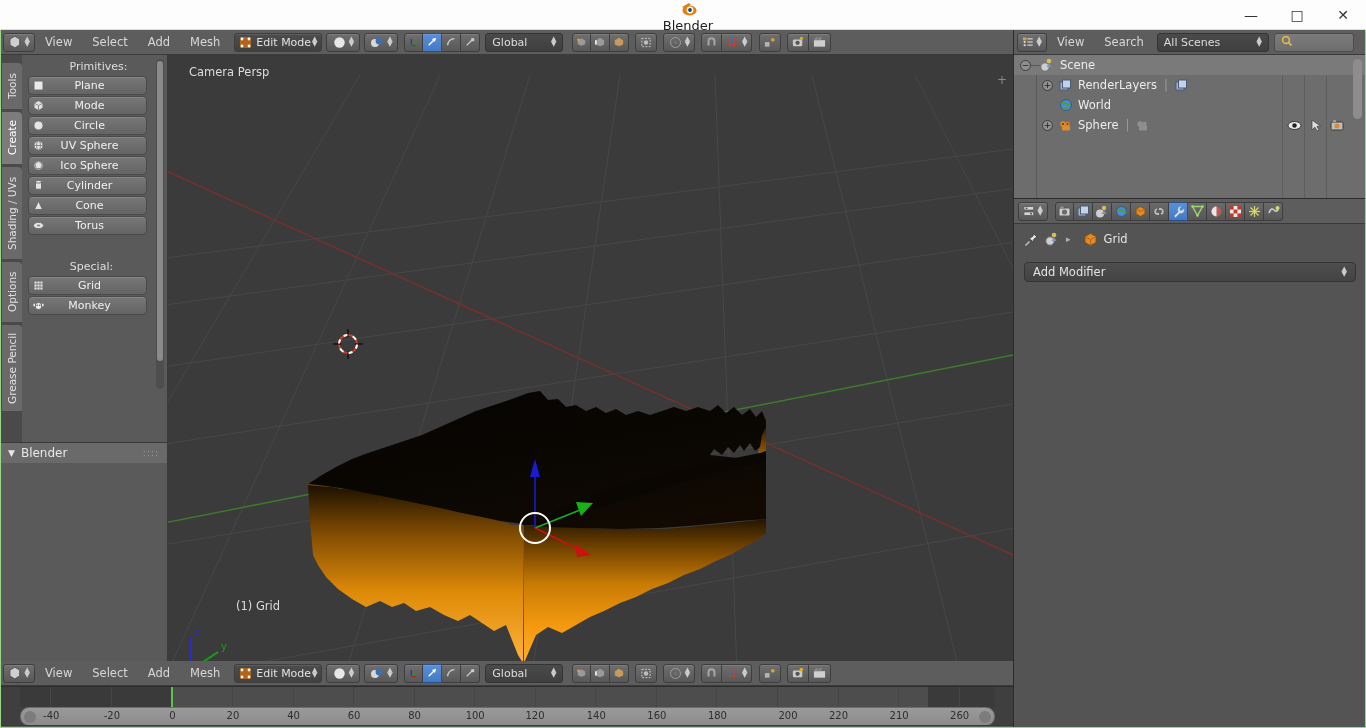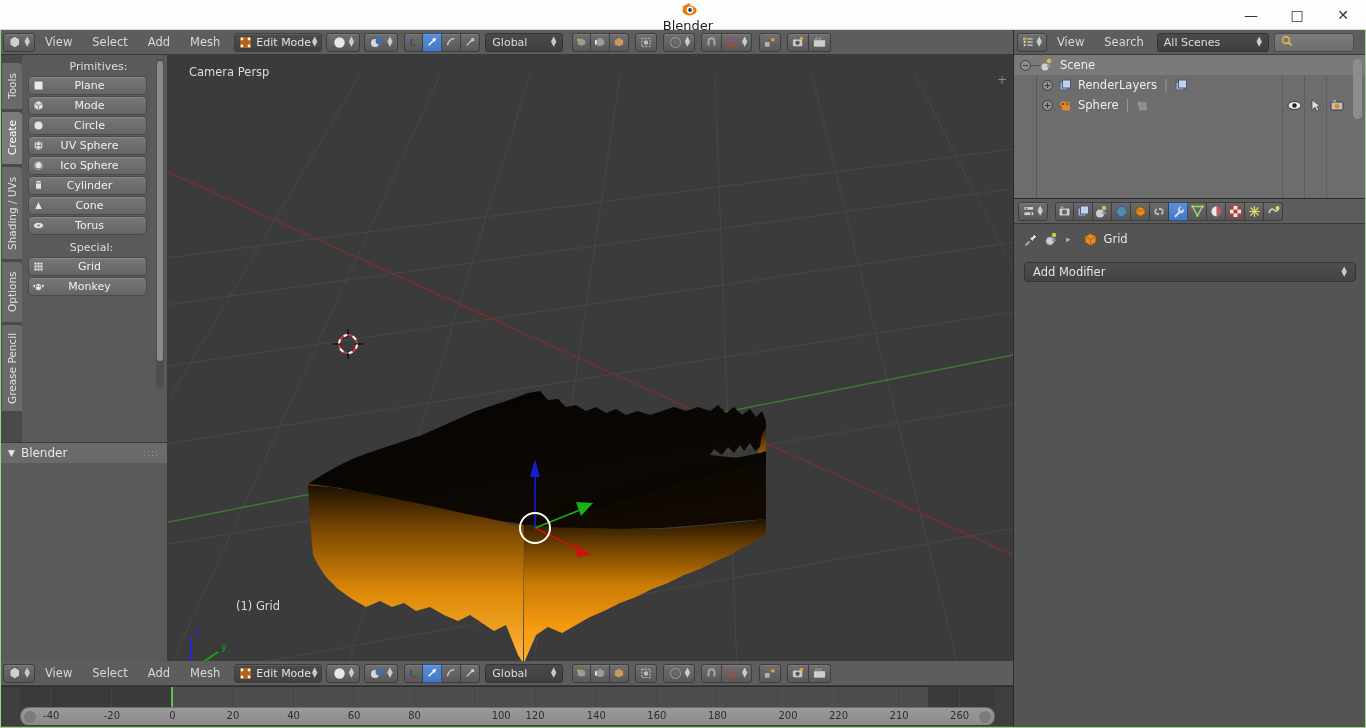--- a/index.html
+++ b/index.html
@@ -558,21 +558,21 @@
           </div>
           <div class="primbtn">
             <span class="pi">
               <svg width="13" height="13" viewBox="0 0 13 13">
                   <ellipse cx="6.5" cy="6.5" rx="5" ry="3.2" fill="#e4e4e4" stroke="#6c6c6c"></ellipse>
                   <ellipse cx="6.5" cy="6.5" rx="1.8" ry="1" fill="#8a8a8a"></ellipse>
                 </svg>
               </span>
             <span class="pl">Torus</span>
           </div>
-          <div class="sec-label" style="padding-top:5px">Special:</div>
+          <div class="sec-label" style="padding-top:24px">Special:</div>
           <div class="primbtn">
             <span class="pi">
               <svg width="13" height="13" viewBox="0 0 13 13">
                   <rect x="2" y="2" width="9" height="9" fill="#ececec" stroke="#6c6c6c"></rect>
                   <line x1="5" y1="2" x2="5" y2="11" stroke="#7b7b7b"></line>
                   <line x1="8" y1="2" x2="8" y2="11" stroke="#7b7b7b"></line>
                   <line x1="2" y1="5" x2="11" y2="5" stroke="#7b7b7b"></line>
                   <line x1="2" y1="8" x2="11" y2="8" stroke="#7b7b7b"></line>
                 </svg>
               </span>
@@ -673,20 +673,30 @@
         <span>RenderLayers</span>
         <span style="margin:0 7px;color:#9a9a9a;">|</span>
         <span style="display:flex;">
           <svg width="14" height="13" viewBox="0 0 14 13">
               <rect x="1" y="3" width="8" height="8" fill="#9fb6d8" stroke="#4a5a74"></rect>
               <rect x="3.5" y="1" width="8" height="8" fill="#c3d2e8" stroke="#4a5a74"></rect>
             </svg>
           </span>
       </div>
 
+      <div class="orow" style="padding-left:45px;">
+        <span style="margin-right:5px;display:flex;">
+          <svg width="14" height="14" viewBox="0 0 14 14">
+              <circle cx="7" cy="7" r="5.5" fill="#4e8bd0" stroke="#2f5a8a"></circle>
+              <path d="M2 6 Q5 4 8 6 Q10 8 12 7" stroke="#4aa03c" stroke-width="1.8" fill="none"></path>
+              <path d="M4 11 Q6 9 9 11" stroke="#4aa03c" stroke-width="1.6" fill="none"></path>
+            </svg>
+          </span>
+        <span>World</span>
+      </div>
 
       <div class="orow" style="padding-left:28px;">
         <span class="expander">+</span>
         <span style="width:6px"></span>
         <span style="margin-right:5px;display:flex;">
           <svg width="14" height="13" viewBox="0 0 14 13">
               <circle cx="4" cy="5" r="2.7" fill="#e08a2a"></circle>
               <circle cx="8.5" cy="5" r="2.2" fill="#e08a2a"></circle>
               <rect x="3" y="6.5" width="8" height="5" rx="1" fill="#e08a2a"></rect>
               <circle cx="4" cy="5" r="1.1" fill="#5a3a10"></circle>
@@ -1043,21 +1053,21 @@
     <div id="tl-ruler">
       <span class="rknob" style="left:3px;"></span>
       <span class="rknob" style="right:3px;"></span>
     <span class="rl" style="left: 30.2795px;">-40</span>
         <span class="rl" style="left: 90.8385px;">-20</span>
         <span class="rl" style="left: 151.398px;">0</span>
         <span class="rl" style="left: 211.957px;">20</span>
         <span class="rl" style="left: 272.516px;">40</span>
         <span class="rl" style="left: 333.075px;">60</span>
         <span class="rl" style="left: 393.634px;">80</span>
-        <span class="rl" style="left: 454.193px; margin-left: 26px;">100</span>
+        <span class="rl" style="left: 454.193px;">100</span>
         <span class="rl" style="left: 514px;">120</span>
         <span class="rl" style="left: 575.311px;">140</span>
         <span class="rl" style="left: 635.87px;">160</span>
         <span class="rl" style="left: 696.429px;">180</span>
         <span class="rl" style="left: 756.988px; margin-left: 10px;">200</span>
         <span class="rl" style="left: 817.547px;">220</span>
         <span class="rl" style="left: 878.106px;">210</span>
         <span class="rl" style="left: 938.665px;">260</span>
       </div>
   </div>

